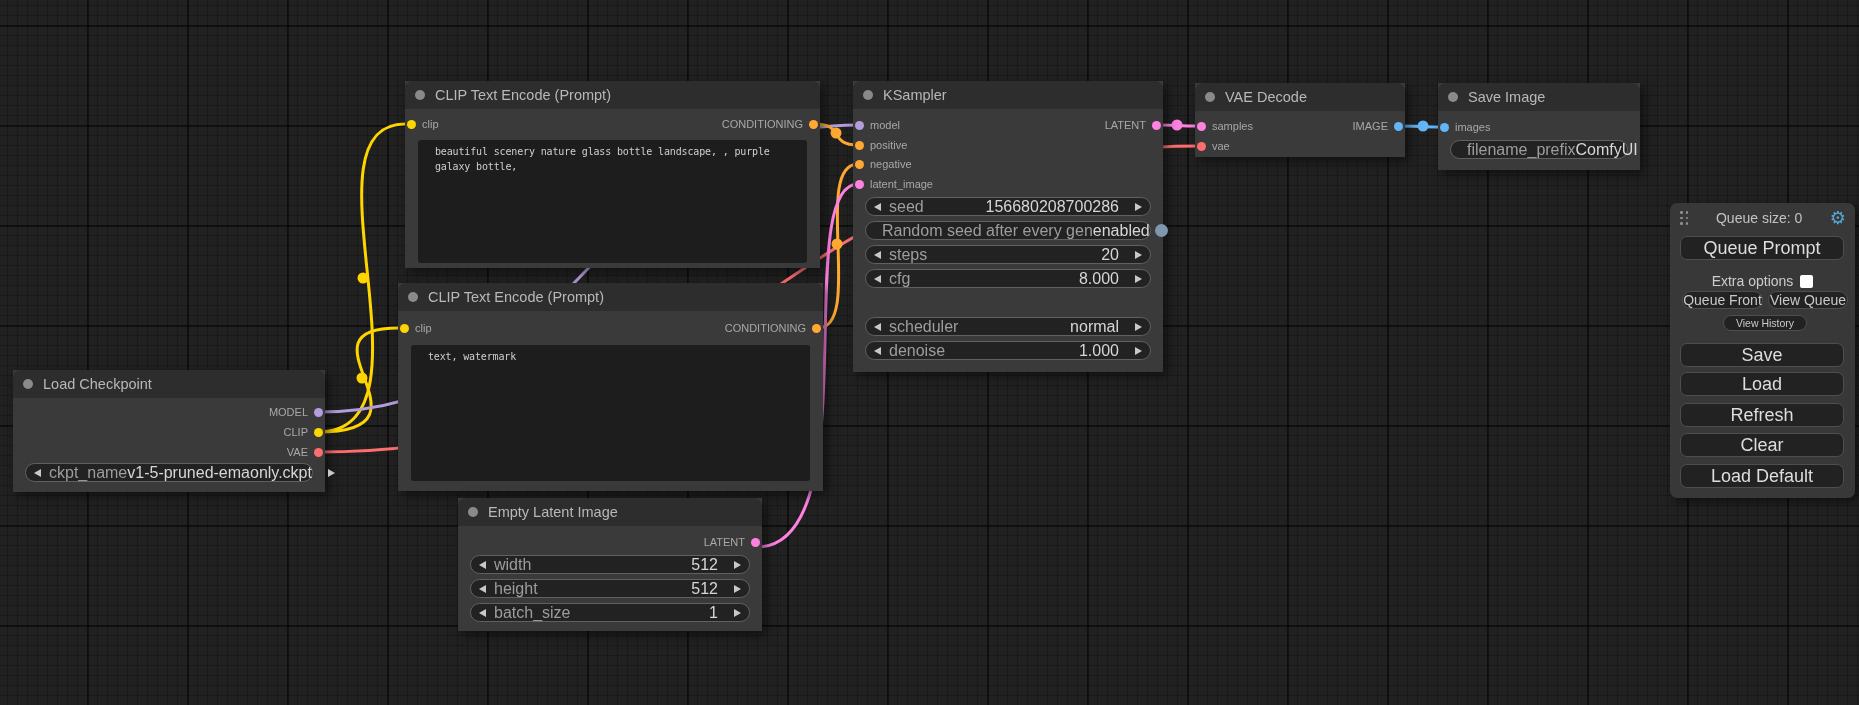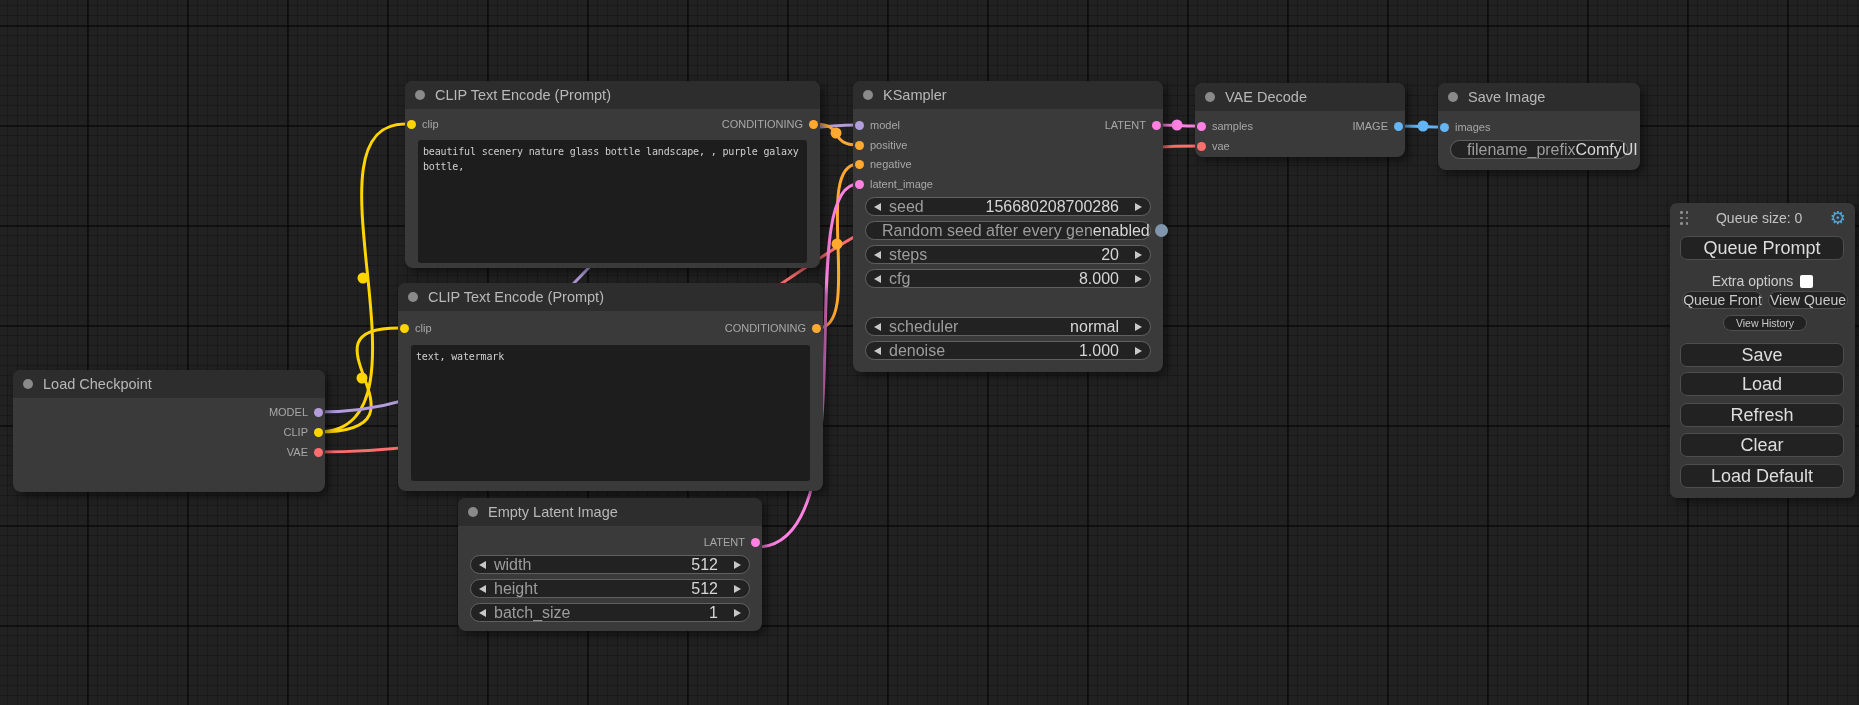--- a/index.html
+++ b/index.html
@@ -11,40 +11,40 @@
       linear-gradient(90deg, rgba(0,0,0,0.45) 2px, transparent 2px),
       linear-gradient(rgba(0,0,0,0.20) 1px, transparent 1px),
       linear-gradient(90deg, rgba(0,0,0,0.20) 1px, transparent 1px);
     background-size:100px 100px,100px 100px,10px 10px,10px 10px;
     background-position:-13px 25px,-13px 25px,-3px 5px,-3px 5px;
     font-family:"Liberation Sans", sans-serif;
   }
   svg.wires{position:absolute;left:0;top:0;z-index:1;}
   svg.wires path{fill:none;stroke-width:3;stroke-linecap:round;}
   .node{
-    position:absolute;z-index:2;background:#3a3a3a;border-radius:8px;
+    position:absolute;z-index:2;background:#3a3a3a;border-radius:0;
     box-shadow:4px 4px 10px rgba(0,0,0,0.5);
   }
   .ntitle{
     position:absolute;left:0;top:0;right:0;height:28px;background:#2d2d2d;
     border-radius:8px 8px 0 0;display:flex;align-items:center;
   }
   .tdot{width:10px;height:10px;border-radius:50%;background:#8a8a8a;margin-left:10px;flex:0 0 auto;}
   .ttxt{color:#b8b8b8;font-size:14.5px;margin-left:10px;white-space:nowrap;}
   .slot{position:absolute;left:0;right:0;height:14px;display:flex;align-items:center;}
   .slot .dot{position:absolute;width:9px;height:9px;border-radius:50%;top:2.5px;}
   .slot.in .dot{left:2px;}
   .slot.out .dot{right:2px;}
   .slot .slbl{color:#a8a8a8;font-size:11px;white-space:nowrap;}
   .slot.in .slbl{margin-left:17px;}
   .slot.out .slbl{margin-left:auto;margin-right:17px;}
   .prompt{
     position:absolute;left:13px;right:13px;background:#1d1d1d;border-radius:3px;
     color:#cfcfcf;font-family:"DejaVu Sans Mono", monospace;font-size:10px;
-    letter-spacing:-0.15px;line-height:15px;padding:4px 5px;box-sizing:border-box;
+    letter-spacing:-0.15px;line-height:15px;padding:4px 17px;box-sizing:border-box;
     white-space:pre-wrap;word-break:break-word;overflow:hidden;
   }
   .widget{
     position:absolute;left:12px;right:12px;height:19px;background:#222222;
     border:1px solid #606060;border-radius:11px;display:flex;align-items:center;
     font-size:16px;box-sizing:border-box;
   }
   .widget .wlbl{color:#9d9d9d;margin-left:8px;white-space:nowrap;}
   .widget .wval{color:#d6d6d6;margin-left:auto;margin-right:8px;white-space:nowrap;}
   .arrl{width:0;height:0;border-top:4.5px solid transparent;border-bottom:4.5px solid transparent;
@@ -109,20 +109,26 @@
       <span class="dot" style="background: rgb(179, 157, 219);"></span>
     </div>
     <div class="slot out" style="top:55px">
       <span class="slbl">CLIP</span>
       <span class="dot" style="background: rgb(255, 213, 0);"></span>
     </div>
     <div class="slot out" style="top:75px">
       <span class="slbl">VAE</span>
       <span class="dot" style="background: rgb(255, 110, 110);"></span>
     </div>
+    <div class="widget" style="top:93px">
+      <span class="arrl"></span>
+      <span class="wlbl">ckpt_name</span>
+      <span class="wval">v1-5-pruned-emaonly.ckpt</span>
+      <span class="arrr"></span>
+    </div>
   </div>
 
   <div class="node" style="left:405px;top:81px;width:415px;height:187px">
     <div class="ntitle">
       <span class="tdot"></span>
       <span class="ttxt">CLIP Text Encode (Prompt)</span>
     </div>
     <div class="slot in" style="top:36px">
       <span class="dot" style="background: rgb(255, 213, 0);"></span>
       <span class="slbl">clip</span>

